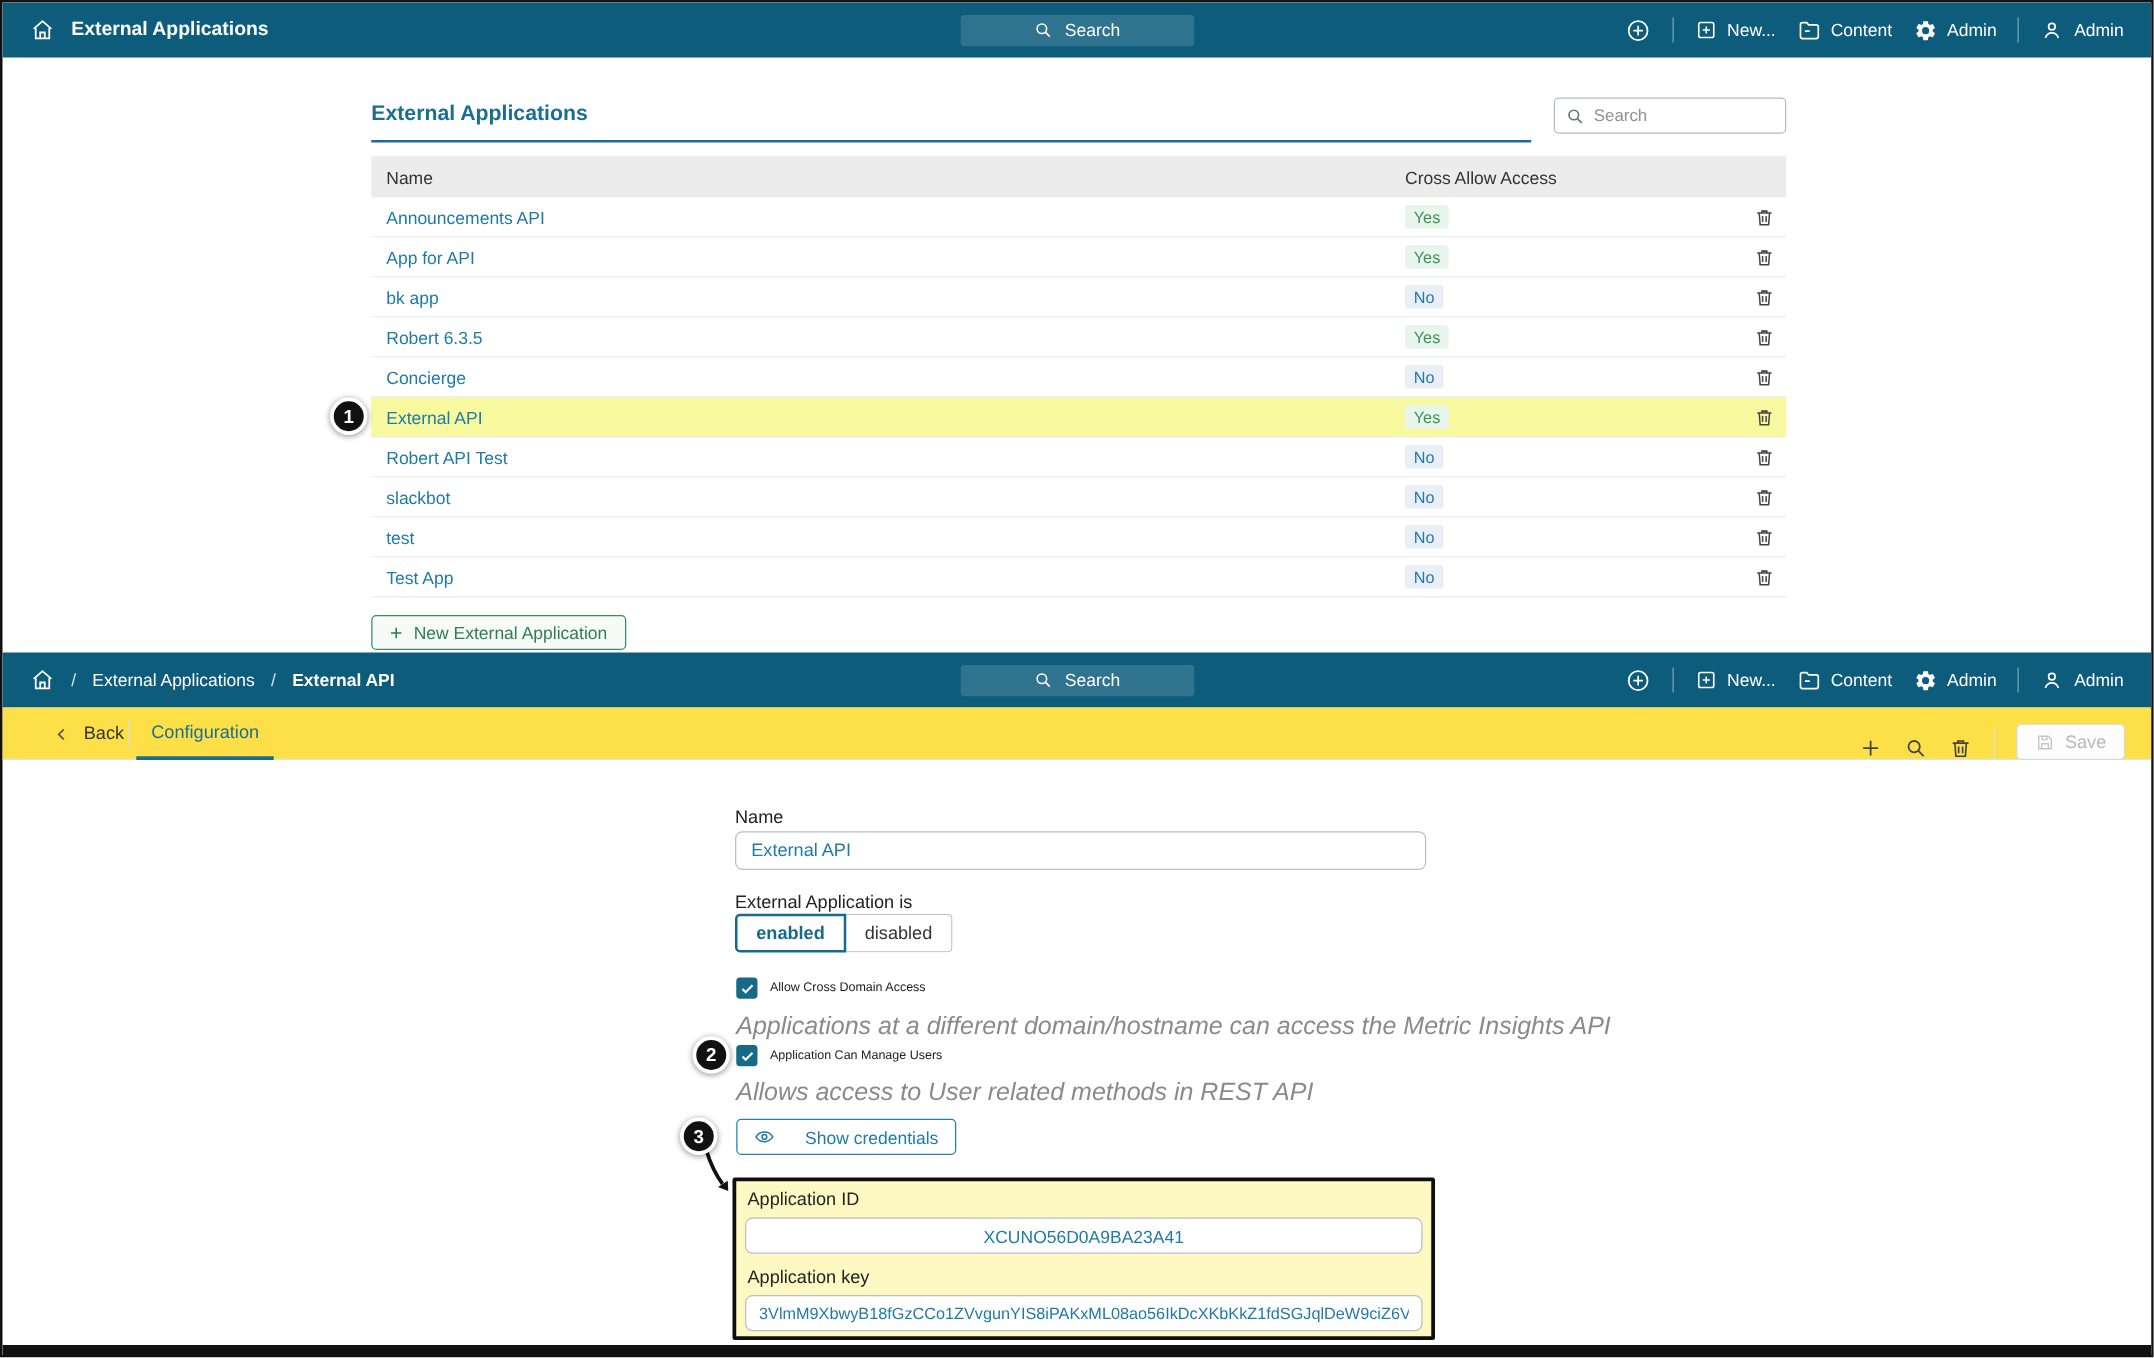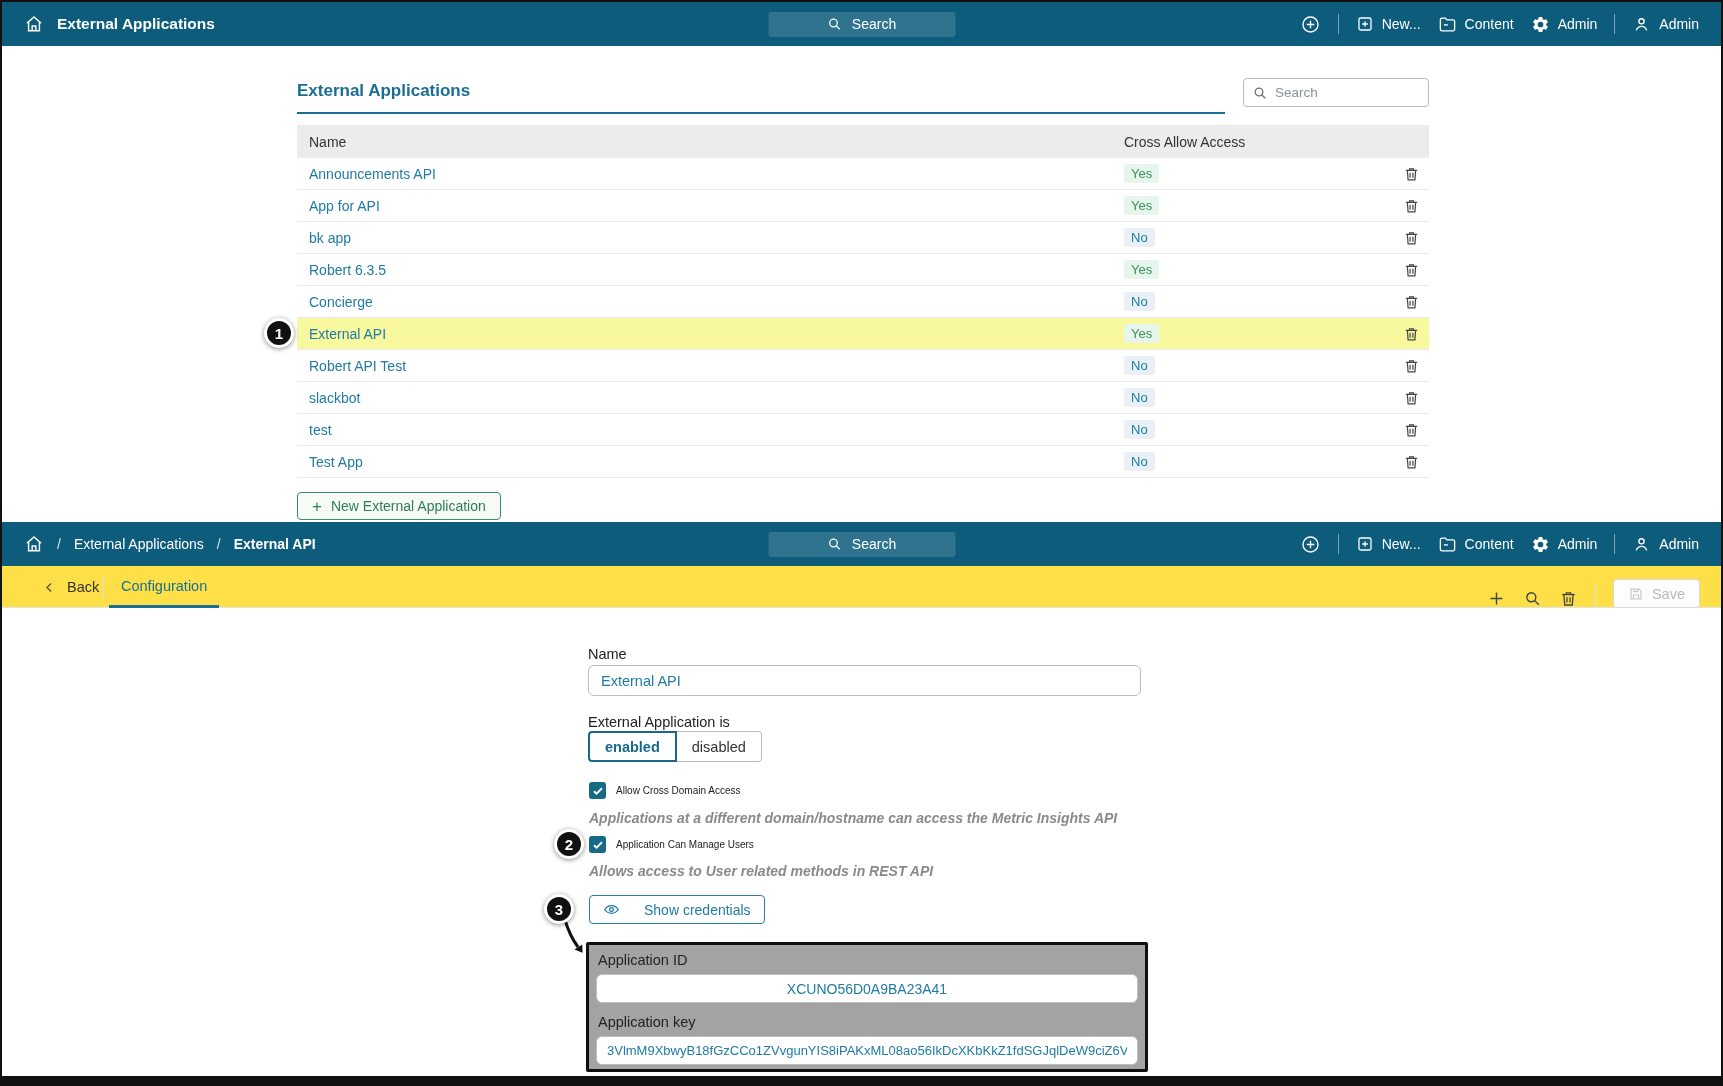--- a/index.html
+++ b/index.html
@@ -75,26 +75,26 @@
   .form-label { position:absolute; font-size:14.5px; color:#222; }
   .text-input { position:absolute; border:1px solid #b9c0c4; border-radius:6px; color:#1f7aa6;
                 font-size:14.5px; padding:0 12px; font-family:inherit; background:#fff; outline:none; }
   .toggle { position:absolute; left:586px; top:729px; display:flex; height:31px; }
   .toggle .seg { display:flex; align-items:center; padding:0 15px; font-size:14.5px; background:#fff; cursor:pointer; }
   .toggle .on  { border:2px solid #17698c; color:#17698c; font-weight:bold; border-radius:4px 0 0 4px; z-index:2; }
   .toggle .off { border:1px solid #b9c0c4; border-left:none; color:#333; border-radius:0 4px 4px 0; }
   .check-row { position:absolute; display:flex; align-items:center; gap:10px; font-size:10px; color:#222; }
   .checkbox { width:17px; height:17px; background:#176a86; border-radius:3px; display:flex; align-items:center;
               justify-content:center; cursor:pointer; flex:none; }
-  .note { position:absolute; left:587px; font-style:italic; color:#8a8a8a; font-size:14px;font-weight:bold; }
+  .note { position:absolute; left:587px; font-style:italic; color:#8a8a8a; font-size:20px; }
   .show-cred { position:absolute; left:587px; top:893px; height:29px; display:flex; align-items:center; gap:24px;
                padding:0 13px; border:1px solid #2a7fa8; border-radius:4px; color:#1f7aa6; font-size:14px;
                background:#fff; font-family:inherit; cursor:pointer; }
   .cred-box { position:absolute; left:584px; top:940px; width:562px; height:130px; border:3px solid #0f0f0f;
-              border-radius:2px; background:#a3a3a3; padding:4px 7px; }
+              border-radius:2px; background:#fef9c3; padding:4px 7px; }
   .cred-label { display:block; font-size:14.5px; color:#222; margin:3px 0 6px 2px; }
   .cred-input { width:100%; height:29px; border:1px solid #b9c0c4; border-radius:6px; color:#1f7aa6;
                 padding:0 10px; font-size:14px; font-family:inherit; background:#fff; outline:none; margin-bottom:8px;text-align:center; }
   .cred-input.key { font-size:13px; }
 
   .bottom-strip { position:absolute; left:0; bottom:0; width:100%; height:8px; background:#111; }
 </style>
 </head>
 <body>
 

